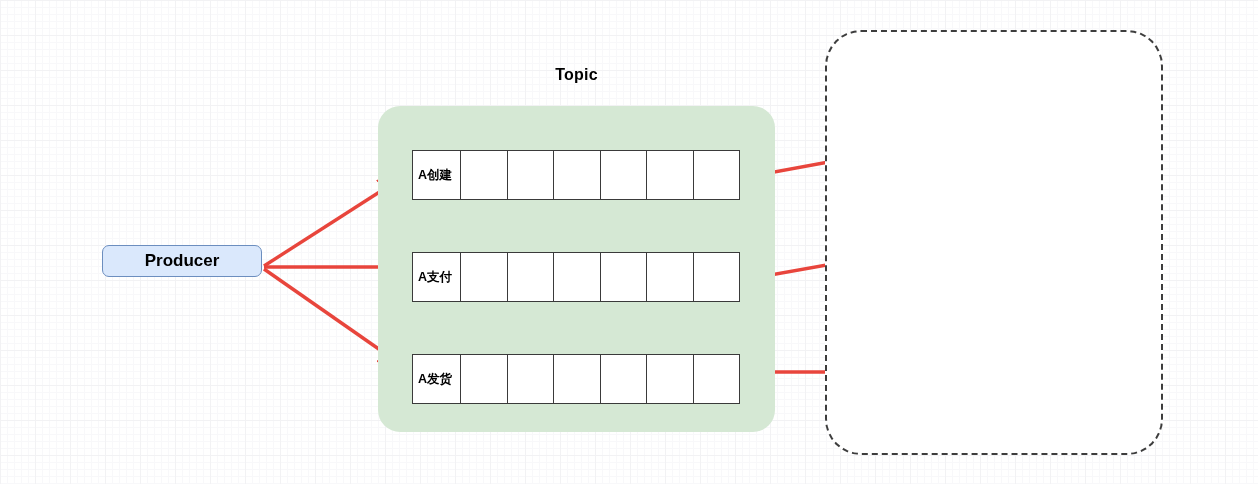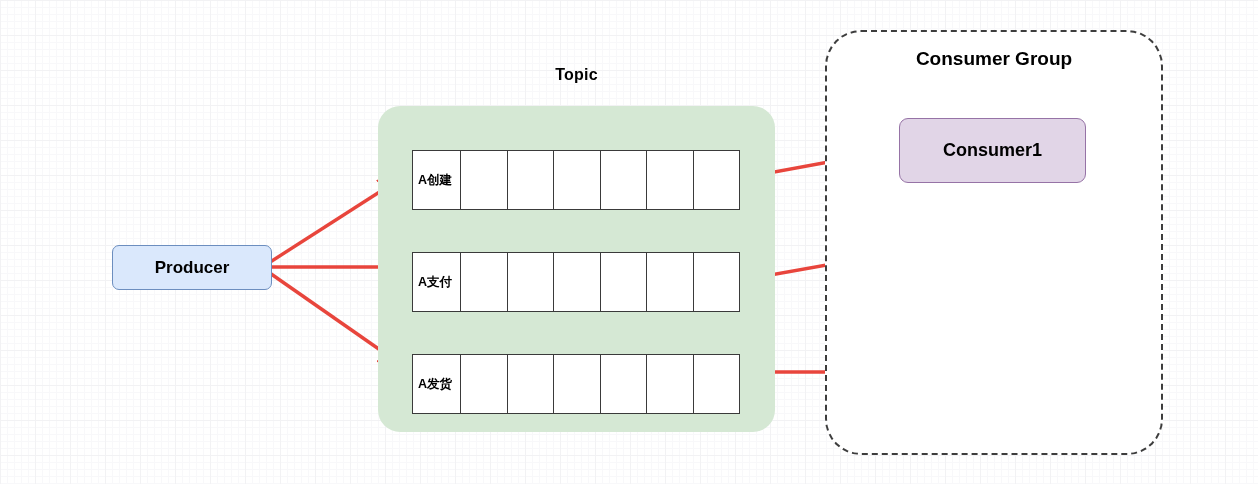--- a/index.html
+++ b/index.html
@@ -57,21 +57,21 @@
     font-weight: bold;
     color: #000000;
     letter-spacing: 0.2px;
   }
 
   
   .partition {
     position: absolute;
     left: 412px;
     width: 328px;
-    height: 60px;
+    height: 50px;
     display: flex;
     box-sizing: border-box;
     border: 1.6px solid #3a3a3a;
     background: #ffffff;
   }
   .partition .cell {
     flex: 1 1 0;
     border-right: 1.6px solid #3a3a3a;
     box-sizing: border-box;
     background: #ffffff;
@@ -93,32 +93,31 @@
   #partition-0 { top: 150px; }
   #partition-1 { top: 252px; }
   #partition-2 { top: 354px; }
 
   
   .producer-box {
     position: absolute;
     left: 102px;
     top: 245px;
     width: 160px;
-    height: 45px;
+    height: 32px;
     background: #dae8fc;
     border: 1.4px solid #6c8ebf;
     border-radius: 7px;
     box-sizing: border-box;
     display: flex;
     align-items: center;
     justify-content: center;
     font-size: 17px;
     font-weight: bold;
     color: #000000;
-    margin-left: 10px;
   }
 
   
   .consumer-group-box {
     position: absolute;
     left: 825px;
     top: 30px;
     width: 338px;
     height: 425px;
     background: #ffffff;
@@ -208,19 +207,15 @@
     <div class="cell label-cell">A支付</div>
     <div class="cell"></div>
     <div class="cell"></div>
     <div class="cell"></div>
     <div class="cell"></div>
     <div class="cell"></div>
     <div class="cell"></div>
   </div>
 
   <div class="consumer-group-box"></div>
-  <div class="consumer-group-title">Consumer Group</div>
-
-  <div class="consumer-box" id="consumer-0">
-    <span>Consumer1</span>
-  </div>
+
 
 </div>
 
 </body></html>

